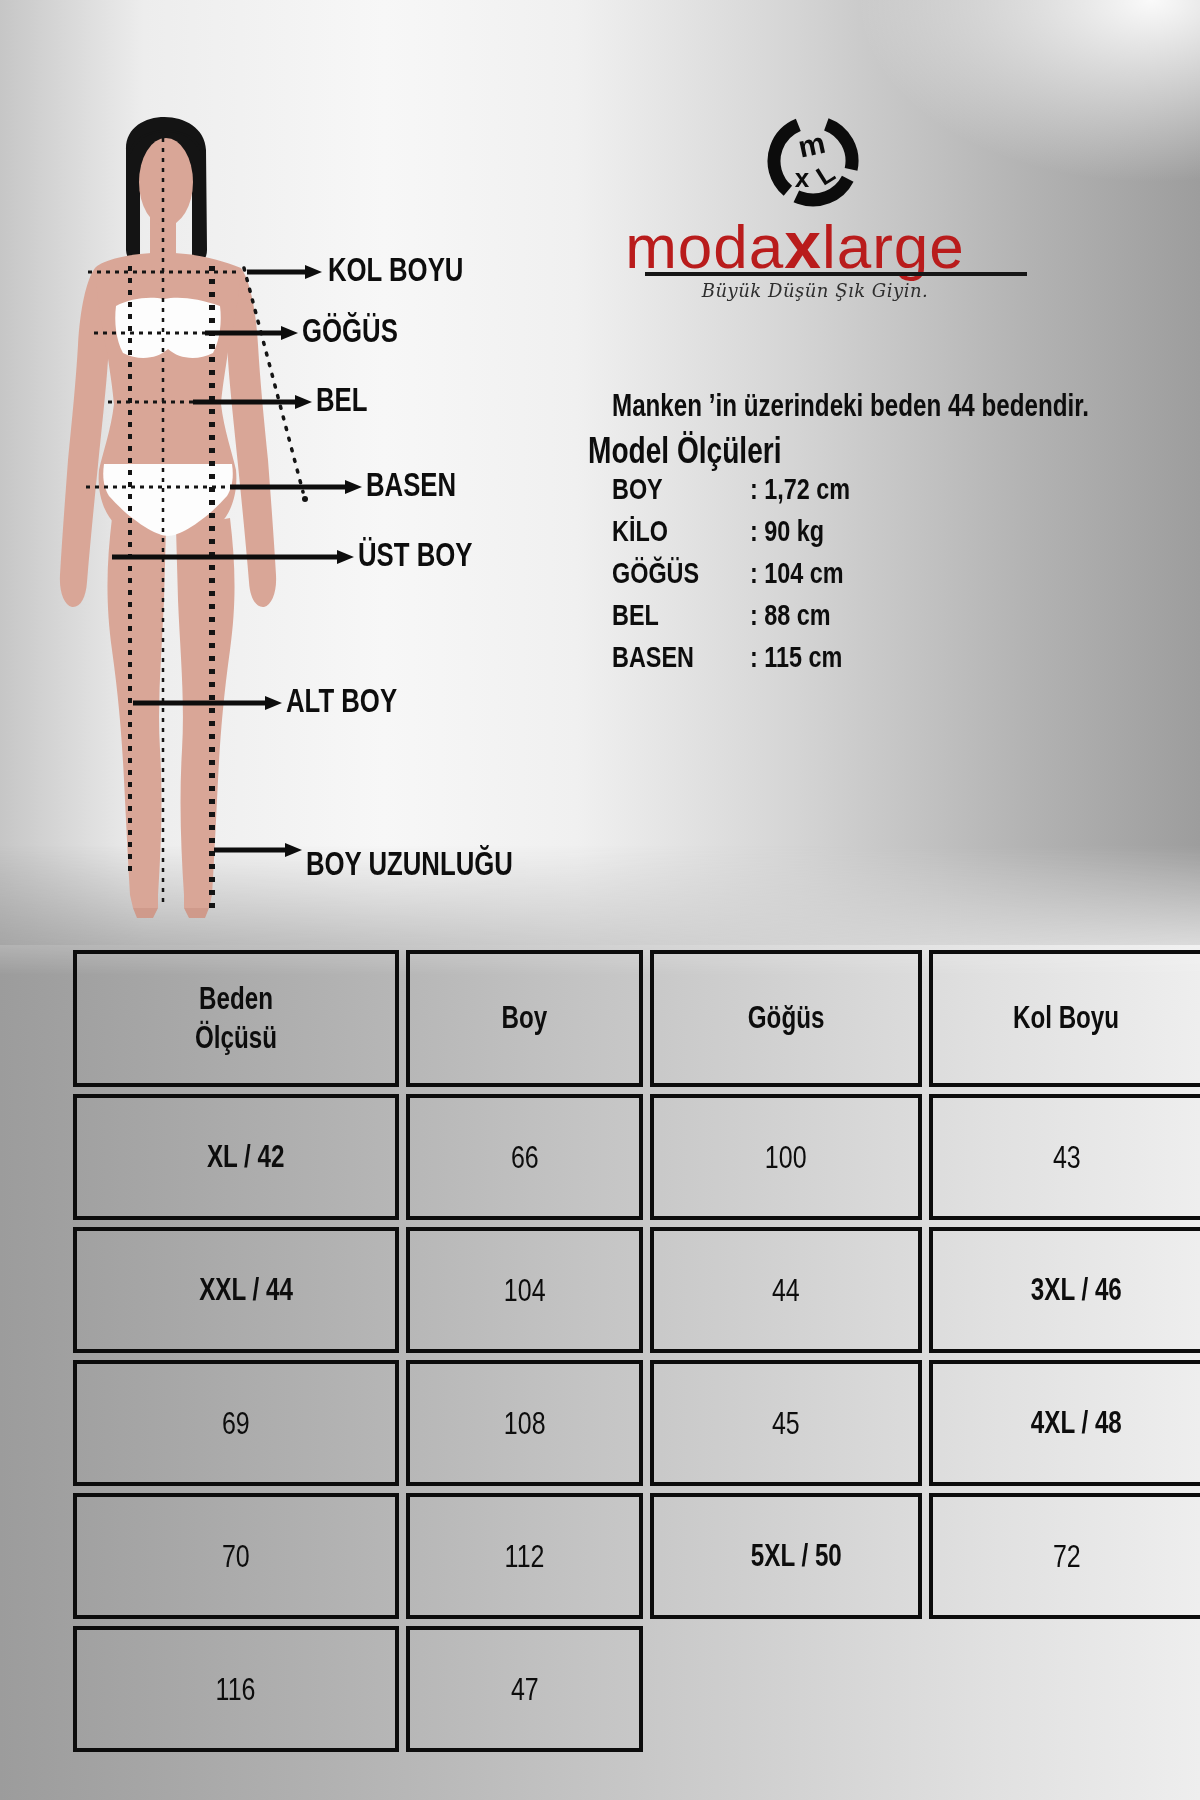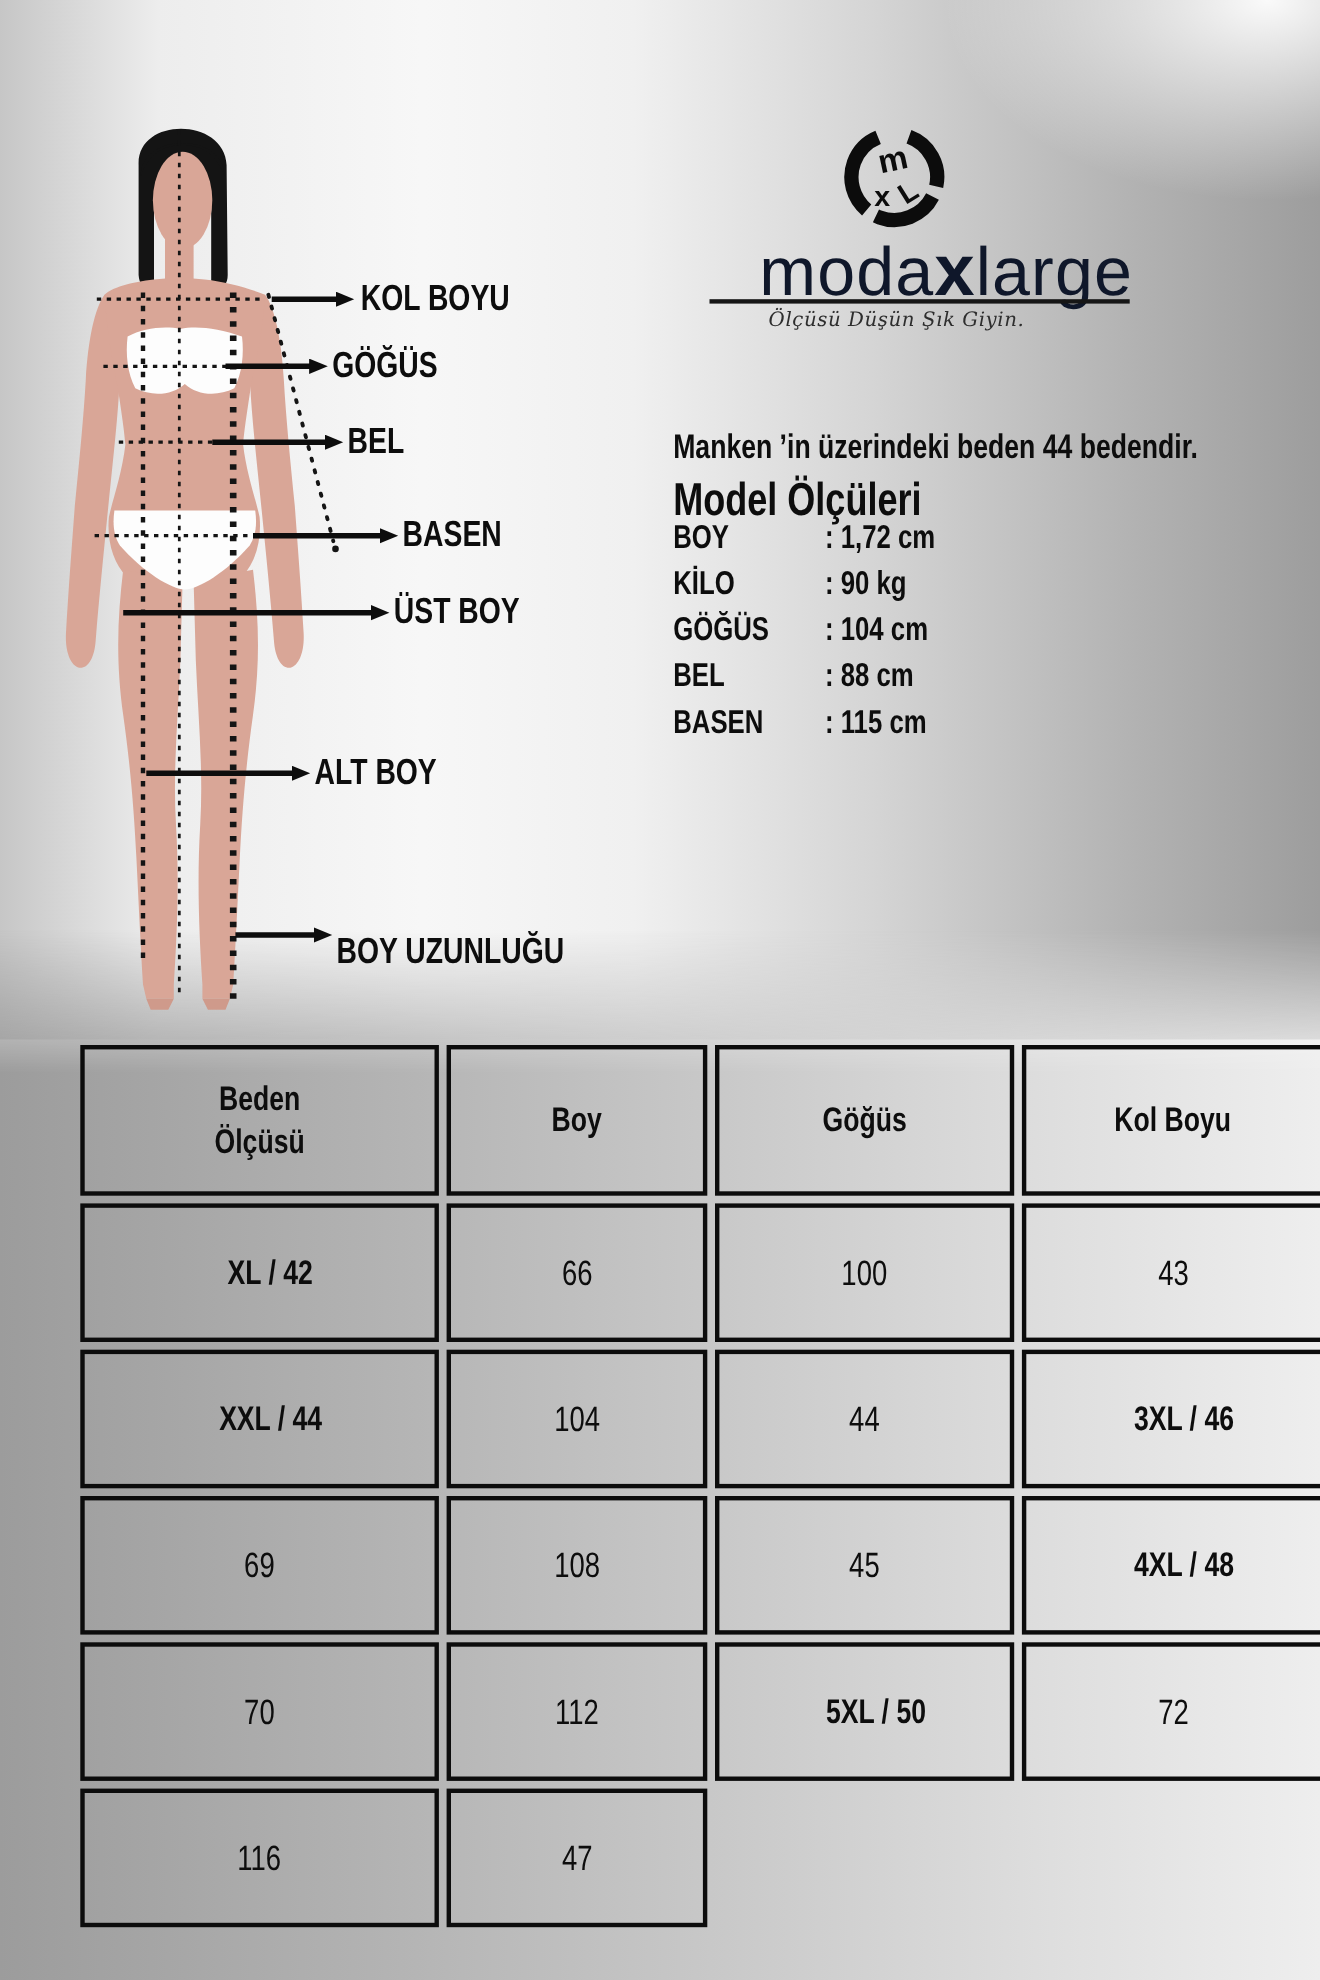--- a/index.html
+++ b/index.html
@@ -14,28 +14,28 @@
     -webkit-mask-image:linear-gradient(to bottom,transparent 0,#000 130px);
     mask-image:linear-gradient(to bottom,transparent 0,#000 130px);}
   .layer{position:absolute;left:0;top:0;z-index:2;}
   
   .cnd{display:inline-block;transform:scaleX(.78);transform-origin:0 50%;white-space:nowrap;}
   .cndc{display:inline-block;transform:scaleX(.78);transform-origin:50% 50%;white-space:nowrap;}
   .diagram-label{position:absolute;z-index:3;font-weight:bold;font-size:33px;transform:translateY(-54%);}
   
   .monogram{position:absolute;left:765px;top:113px;z-index:3;}
   .wordmark{position:absolute;left:560px;top:212px;width:470px;z-index:3;
-            text-align:right;font-size:62px;font-weight:normal;letter-spacing:1px;color:#0f172a;line-height:1;}
+            text-align:center;font-size:62px;font-weight:normal;letter-spacing:1px;color:#b91c1c;line-height:1;}
   .wordmark .bold-x{font-weight:bold;font-size:66px;}
   .wm-underline{position:absolute;left:645px;top:272px;width:382px;height:4px;background:#161616;z-index:3;}
   .tagline{position:absolute;left:640px;top:280px;width:350px;z-index:3;text-align:center;
            font-family:"DejaVu Serif",serif;font-style:italic;font-size:18px;color:#2e2e2e;letter-spacing:.5px;}
   
   .manken-line{position:absolute;left:612px;top:388px;z-index:3;font-weight:bold;font-size:31px;white-space:nowrap;}
-  .model-subtitle{position:absolute;left:612px;top:430px;z-index:3;font-weight:bold;font-size:42px;}
+  .model-subtitle{position:absolute;left:588px;top:430px;z-index:3;font-weight:bold;font-size:36px;}
   .meas-grid{position:absolute;left:612px;top:468px;z-index:3;display:grid;
              grid-template-columns:138px auto;grid-auto-rows:42px;align-items:center;
              font-weight:bold;font-size:30px;}
   
   .size-table{position:absolute;left:37px;top:950px;z-index:3;display:grid;
               grid-template-columns:326px 237px 272px 275px;
               grid-template-rows:137px 126px 126px 126px 126px 126px;gap:7px;margin-left:36px;}
   .tcell{border:4px solid #0c0c0c;box-sizing:border-box;display:flex;align-items:center;justify-content:center;
          font-size:31px;background:transparent;}
   .tcell.hdr{font-weight:bold;}
@@ -108,21 +108,21 @@
   <div class="diagram-label" style="left:306px;top:850px;margin-top:16px;"><span class="cnd">BOY UZUNLUĞU</span></div>
 
   <svg class="monogram" width="96" height="96" viewBox="0 0 96 96">
     <circle cx="48" cy="48" r="39" fill="none" stroke="#0c0c0c" stroke-width="13" stroke-dasharray="56 10 60 10 80 29" transform="rotate(-70 48 48)"></circle>
     <text x="48" y="42" font-family="Liberation Sans,sans-serif" font-size="30" font-weight="bold" text-anchor="middle" fill="#0c0c0c" transform="rotate(-12 48 38)">m</text>
     <text x="37" y="74" font-family="Liberation Sans,sans-serif" font-size="26" font-weight="bold" text-anchor="middle" fill="#0c0c0c">x</text>
     <text x="62" y="70" font-family="Liberation Sans,sans-serif" font-size="26" font-weight="bold" text-anchor="middle" fill="#0c0c0c" transform="rotate(-32 62 64)">L</text>
   </svg>
   <div class="wordmark"><span>moda</span><span class="bold-x">x</span><span>large</span></div>
   <div class="wm-underline"></div>
-  <div class="tagline">Ölçüsü Düşün Şık Giyin.</div>
+  <div class="tagline">Büyük Düşün Şık Giyin.</div>
 
   <div class="manken-line"><span class="cnd"><span>Manken ’in üzerindeki beden </span><span style="font-weight:bold;">44</span><span> bedendir.</span></span></div>
   <div class="model-subtitle"><span class="cnd">Model Ölçüleri</span></div>
   <div class="meas-grid">
     <div><span class="cnd">BOY</span></div>
     <div><span class="cnd">: 1,72 cm</span></div>
     <div><span class="cnd">KİLO</span></div>
     <div><span class="cnd">: 90 kg</span></div>
     <div><span class="cnd">GÖĞÜS</span></div>
     <div><span class="cnd">: 104 cm</span></div>

